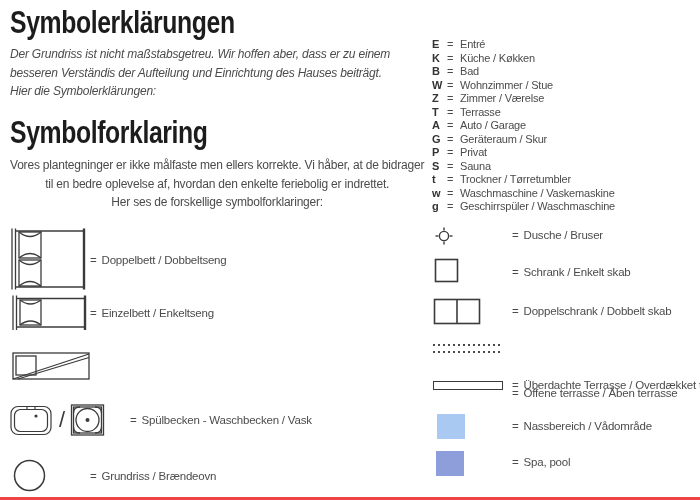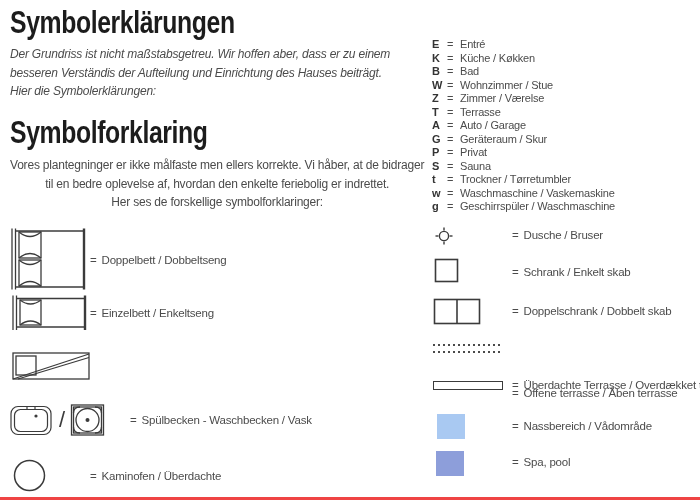--- a/index.html
+++ b/index.html
@@ -226,21 +226,21 @@
     </svg>
   </div>
   <div class="legend-label abs" style="left:90px; top:414px;margin-left:40px;">
     <span class="eq">=</span><span>Spülbecken - Waschbecken / Vask</span>
   </div>
 
   <svg class="abs" style="left:13px; top:459px;" width="34" height="34">
     <circle cx="16.5" cy="16.5" r="15" class="icon-stroke" stroke-width="1.5"></circle>
   </svg>
   <div class="legend-label abs" style="left:90px; top:470px;">
-    <span class="eq">=</span><span>Kaminofen / Überdachte</span>
+    <span class="eq">=</span><span>Grundriss / Brændeovn</span>
   </div>
 
   <svg class="abs" style="left:435px; top:227px;" width="18" height="18">
     <g class="icon-stroke" stroke-width="1.4">
       <circle cx="9" cy="9" r="4.6"></circle>
       <line x1="9" y1="0.5" x2="9" y2="3.4"></line>
       <line x1="9" y1="14.6" x2="9" y2="17.5"></line>
       <line x1="0.5" y1="9" x2="3.4" y2="9"></line>
       <line x1="14.6" y1="9" x2="17.5" y2="9"></line>
     </g>

